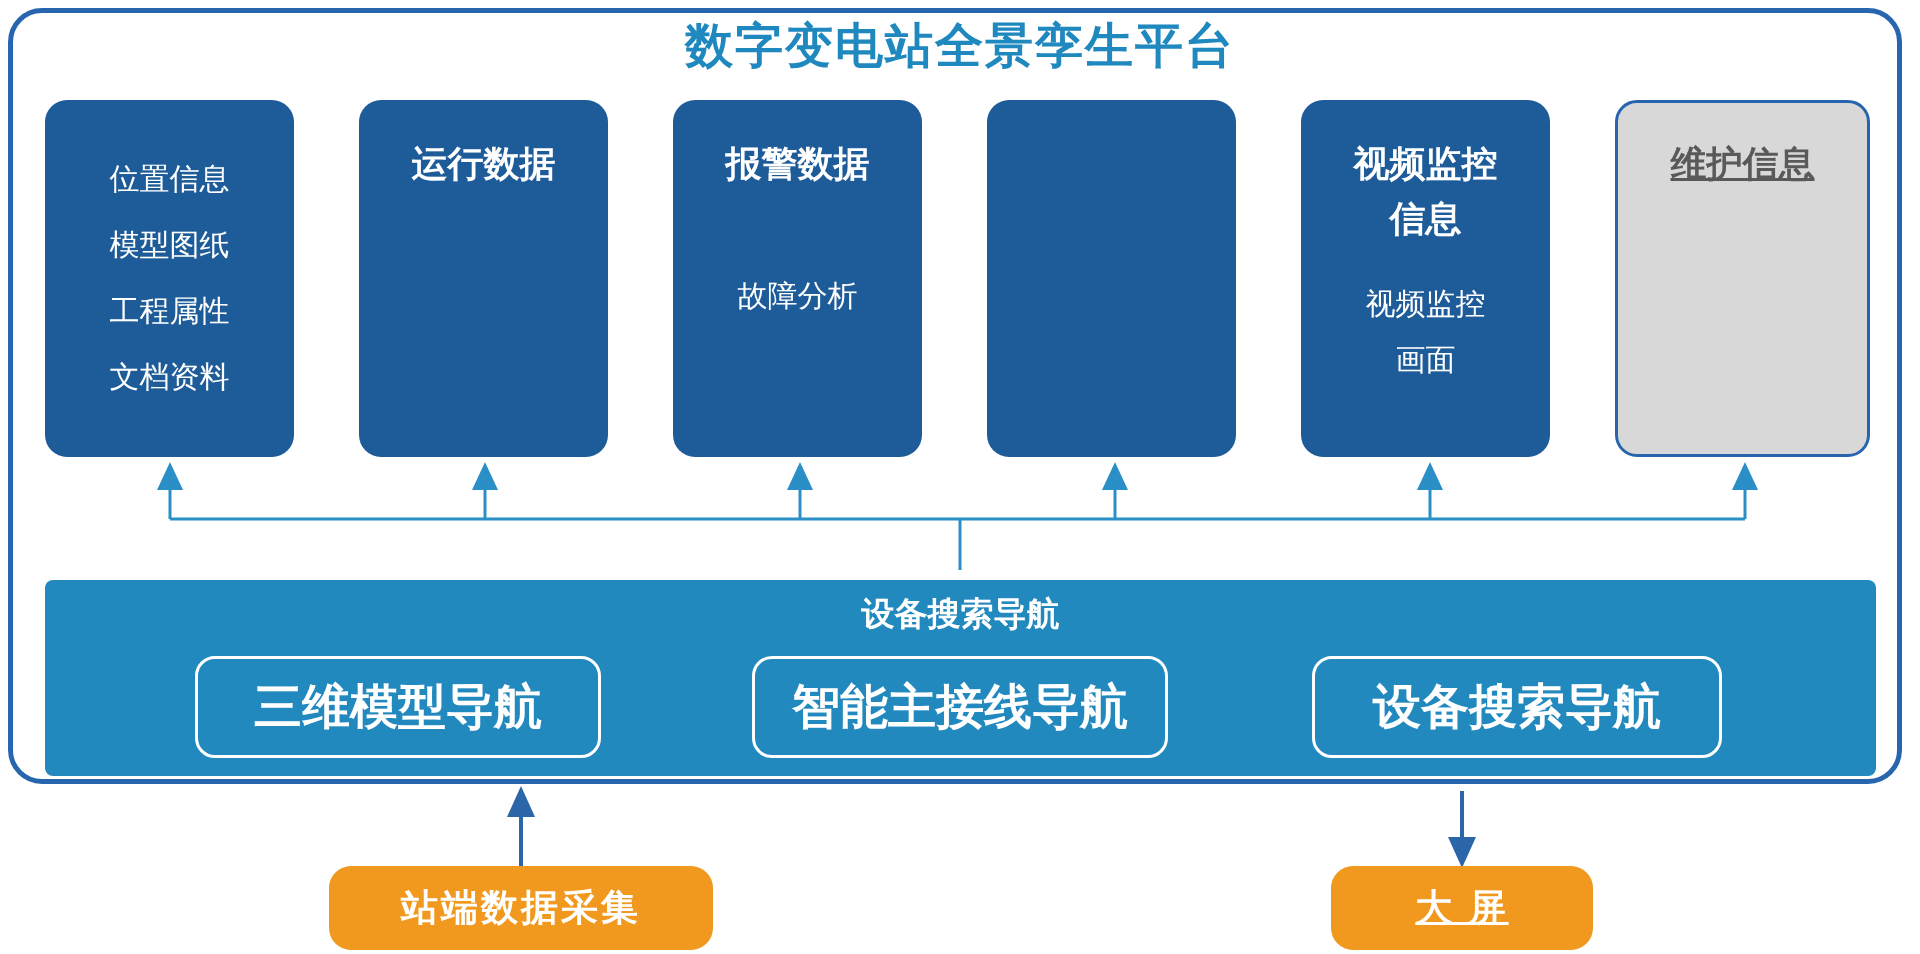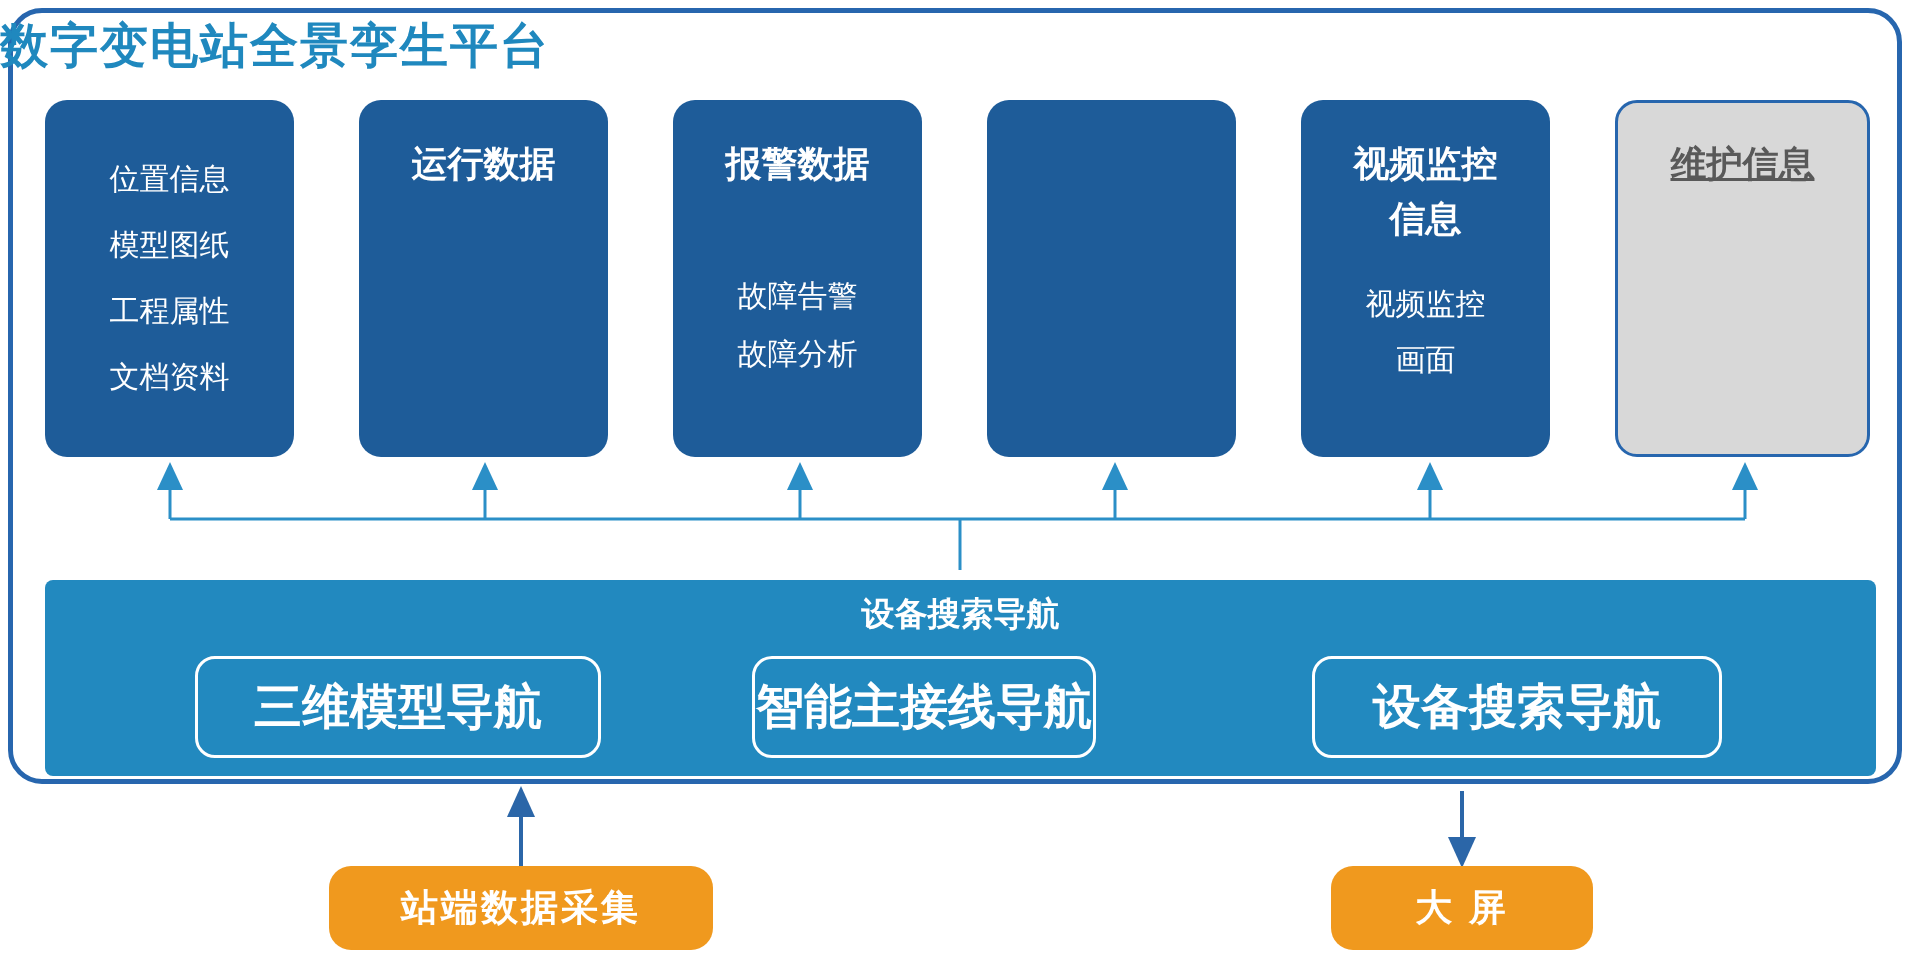--- a/index.html
+++ b/index.html
@@ -19,20 +19,21 @@
     border: 5px solid var(--container-border-blue, #2766ae);
     border-radius: 34px;
     box-sizing: border-box;
     background: transparent;
     z-index: 1;
   }
   .page-title {
     position: absolute;
     left: 0; top: 14px;
     width: 100%;
+    text-align: center;
     font-size: 48px;
     font-weight: bold;
     letter-spacing: 2px;
     color: var(--title-blue, #1f88be);
     z-index: 3;
   }
   
   .box-row {
     position: absolute;
     left: 45px; top: 100px;
@@ -100,38 +101,38 @@
     border-radius: 20px;
     box-sizing: border-box;
     display: flex;
     align-items: center;
     justify-content: center;
     font-size: 48px;
     font-weight: bold;
     color: var(--text-white, #ffffff);
   }
   .nav-btn.n1 { left: 150px; width: 406px; }
-  .nav-btn.n2 { left: 707px; width: 344px; }
+  .nav-btn.n2 { left: 707px; width: 416px; }
   .nav-btn.n3 { left: 1267px; width: 410px; }
   
   .orange-box {
     position: absolute;
     background: var(--orange, #f0991e);
     border-radius: 22px;
     display: flex;
     align-items: center;
     justify-content: center;
     font-size: 37px;
     font-weight: bold;
     letter-spacing: 3px;
     color: var(--text-white, #ffffff);
     z-index: 3;
   }
   .orange-box.left  { left: 329px; top: 866px; width: 384px; height: 84px; }
-  .orange-box.right { left: 1331px; top: 866px; width: 262px; height: 84px; }
+  .orange-box.right { left: 1331px; top: 866px; width: 262px; height: 84px; text-decoration: underline; }
   
   .connectors {
     position: absolute;
     left: 0; top: 0;
     width: 1920px; height: 954px;
     z-index: 2;
     pointer-events: none;
   }
   .light-line { stroke: var(--arrow-light-blue, #2b8fc7); stroke-width: 3; fill: none; }
   .light-head { fill: var(--arrow-light-blue, #2b8fc7); }
@@ -184,21 +185,20 @@
       </div>
     </div>
 
     <div class="dbox b2">
       <div class="dbox-title">运行数据</div>
     </div>
 
     <div class="dbox b3">
       <div class="dbox-title">报警数据</div>
       <div class="dbox-items">
-        <div>故障告警</div>
         <div>故障分析</div>
       </div>
     </div>
 
     <div class="dbox b4">
     </div>
 
     <div class="dbox b5">
       <div class="dbox-title">视频监控信息</div>
       <div class="dbox-items">

